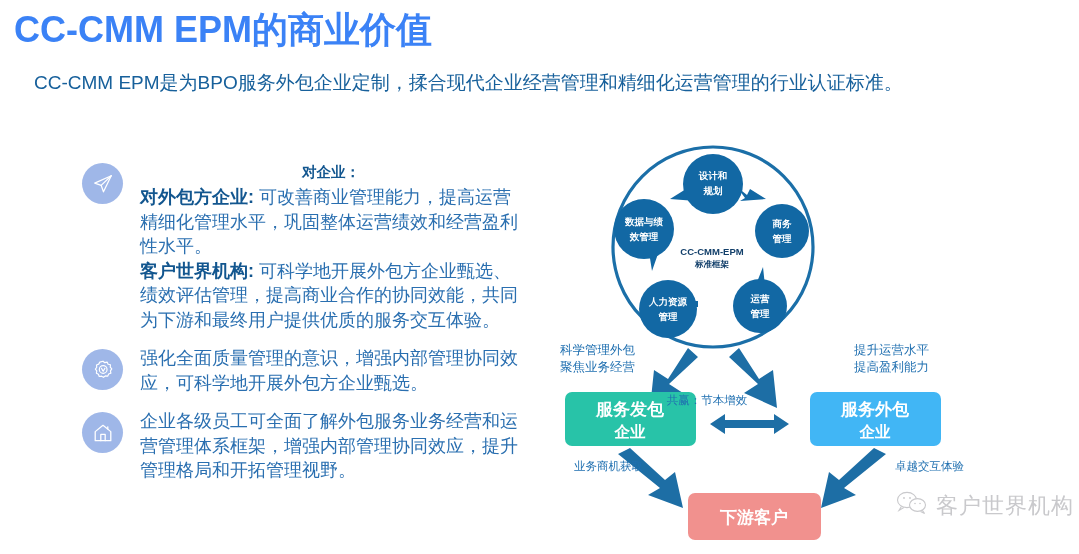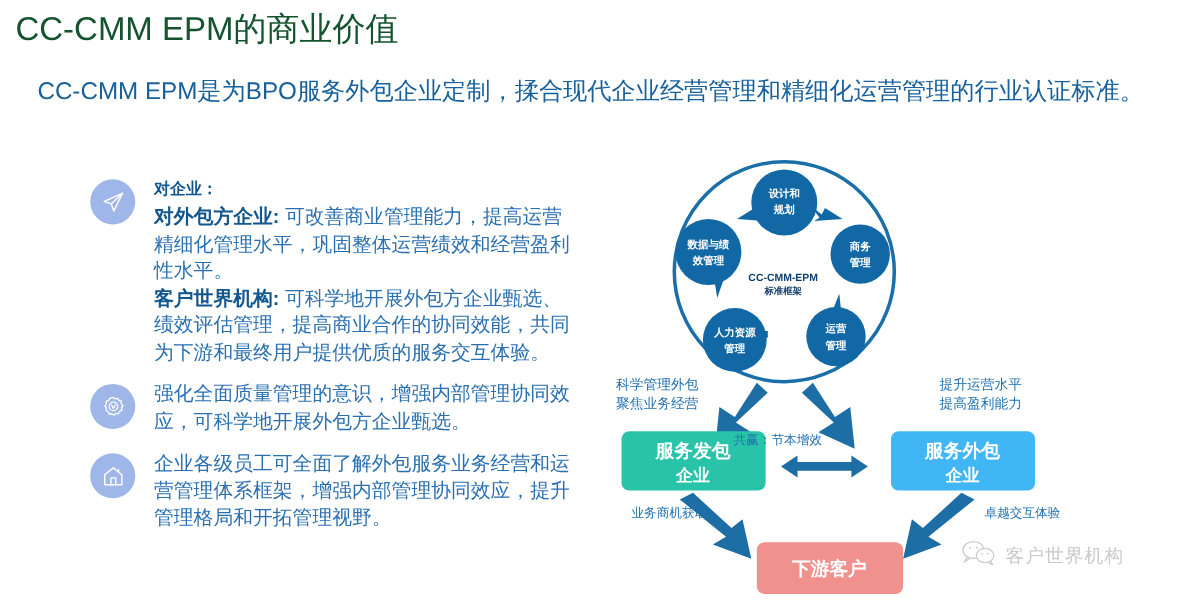--- a/index.html
+++ b/index.html
@@ -14,34 +14,34 @@
     overflow: hidden;
     font-family: "Liberation Sans", "DejaVu Sans", sans-serif;
     color: #16578c;
   }
 
   
   .page-title {
     position: absolute;
     left: 14px;
     top: 6px;
-    font-size: 30px;
-    font-weight: normal;
-    color: #14532d;
+    font-size: 36px;
+    font-weight: bold;
+    color: #3b82f6;
     letter-spacing: 0px;
     white-space: nowrap;
   }
 
   
   .intro {
     position: absolute;
     left: 34px;
     top: 62px;
     width: 1030px;
-    font-size: 22px;
+    font-size: 19px;
     line-height: 42px;
     color: #17609b;
   }
 
   
   .bullets {
     position: absolute;
     left: 82px;
     top: 160px;
     width: 440px;
@@ -63,20 +63,21 @@
     align-items: center;
     justify-content: center;
   }
   .bullet-icon svg { display: block; }
   .bullet-head {
     font-size: 14.5px;
     font-weight: bold;
     color: #12568f;
     line-height: 24px;
     margin-bottom: 1px;
+    text-align: center;
   }
   .bullet-body {
     font-size: 18px;
     line-height: 24.5px;
     color: #2a6fb0;
   }
   .bullet-body .lead {
     font-weight: bold;
     color: #12568f;
   }
@@ -88,27 +89,27 @@
     left: 520px;
     top: 136px;
     width: 559px;
     height: 418px;
   }
   .diagram svg { display: block; }
 
   
   .watermark {
     position: absolute;
-    left: 873px;
+    left: 895px;
     top: 490px;
     display: flex;
     align-items: center;
     gap: 7px;
     color: #c9c9cc;
-    font-size: 17px;
+    font-size: 22px;
     letter-spacing: 1px;
     white-space: nowrap;
   }
 </style>
 </head>
 <body>
 
 <div class="page-title">CC-CMM EPM的商业价值</div>
 
 <div class="intro">CC-CMM EPM是为BPO服务外包企业定制，揉合现代企业经营管理和精细化运营管理的行业认证标准。</div>

